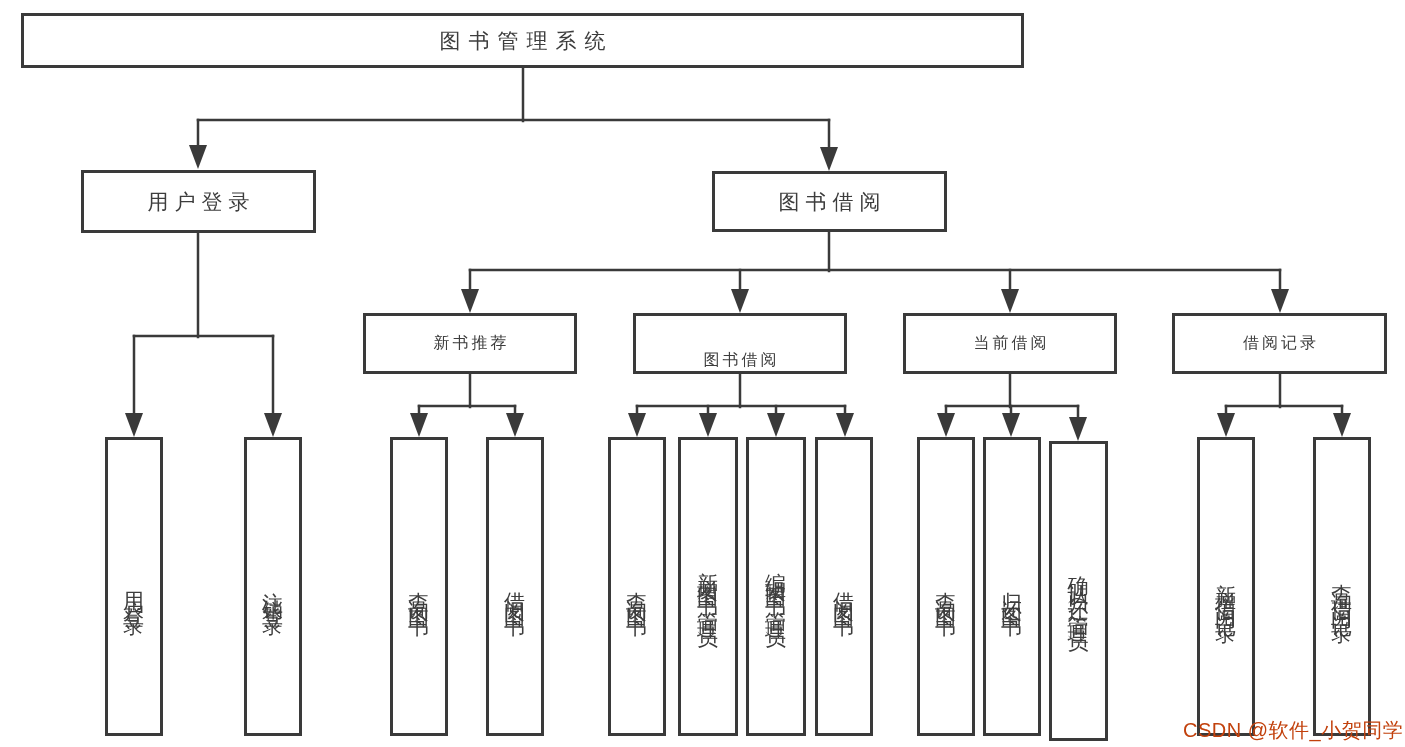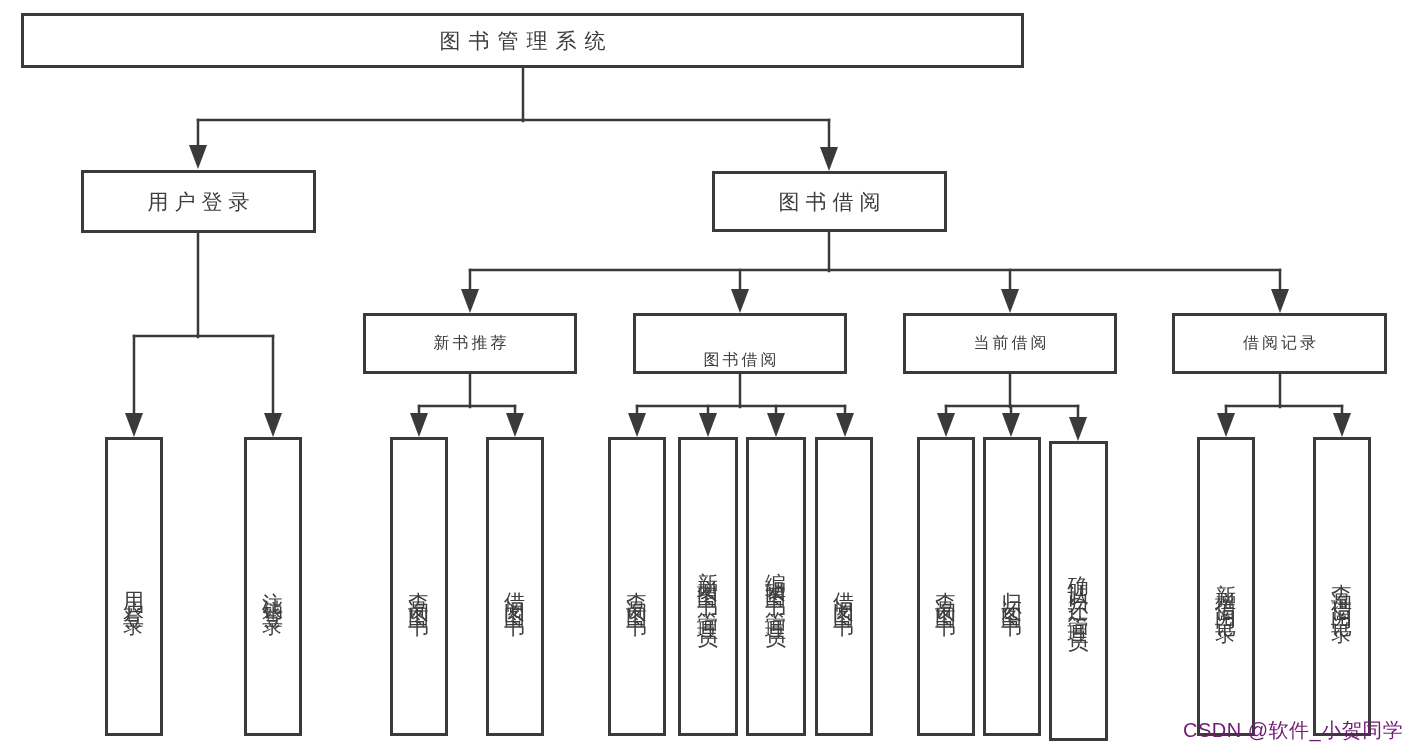--- a/index.html
+++ b/index.html
@@ -57,21 +57,21 @@
     letter-spacing: 8px;
     margin-bottom: -8px;
     white-space: nowrap;
   }
   .watermark {
     position: absolute;
     left: 1183px;
     top: 716px;
     font-size: 20px;
     line-height: 28px;
-    color: #701a75;
+    color: #c2410c;
     letter-spacing: 0.5px;
     white-space: nowrap;
     z-index: 5;
   }
 </style>
 </head>
 <body>
 
 <div id="canvas">
 

